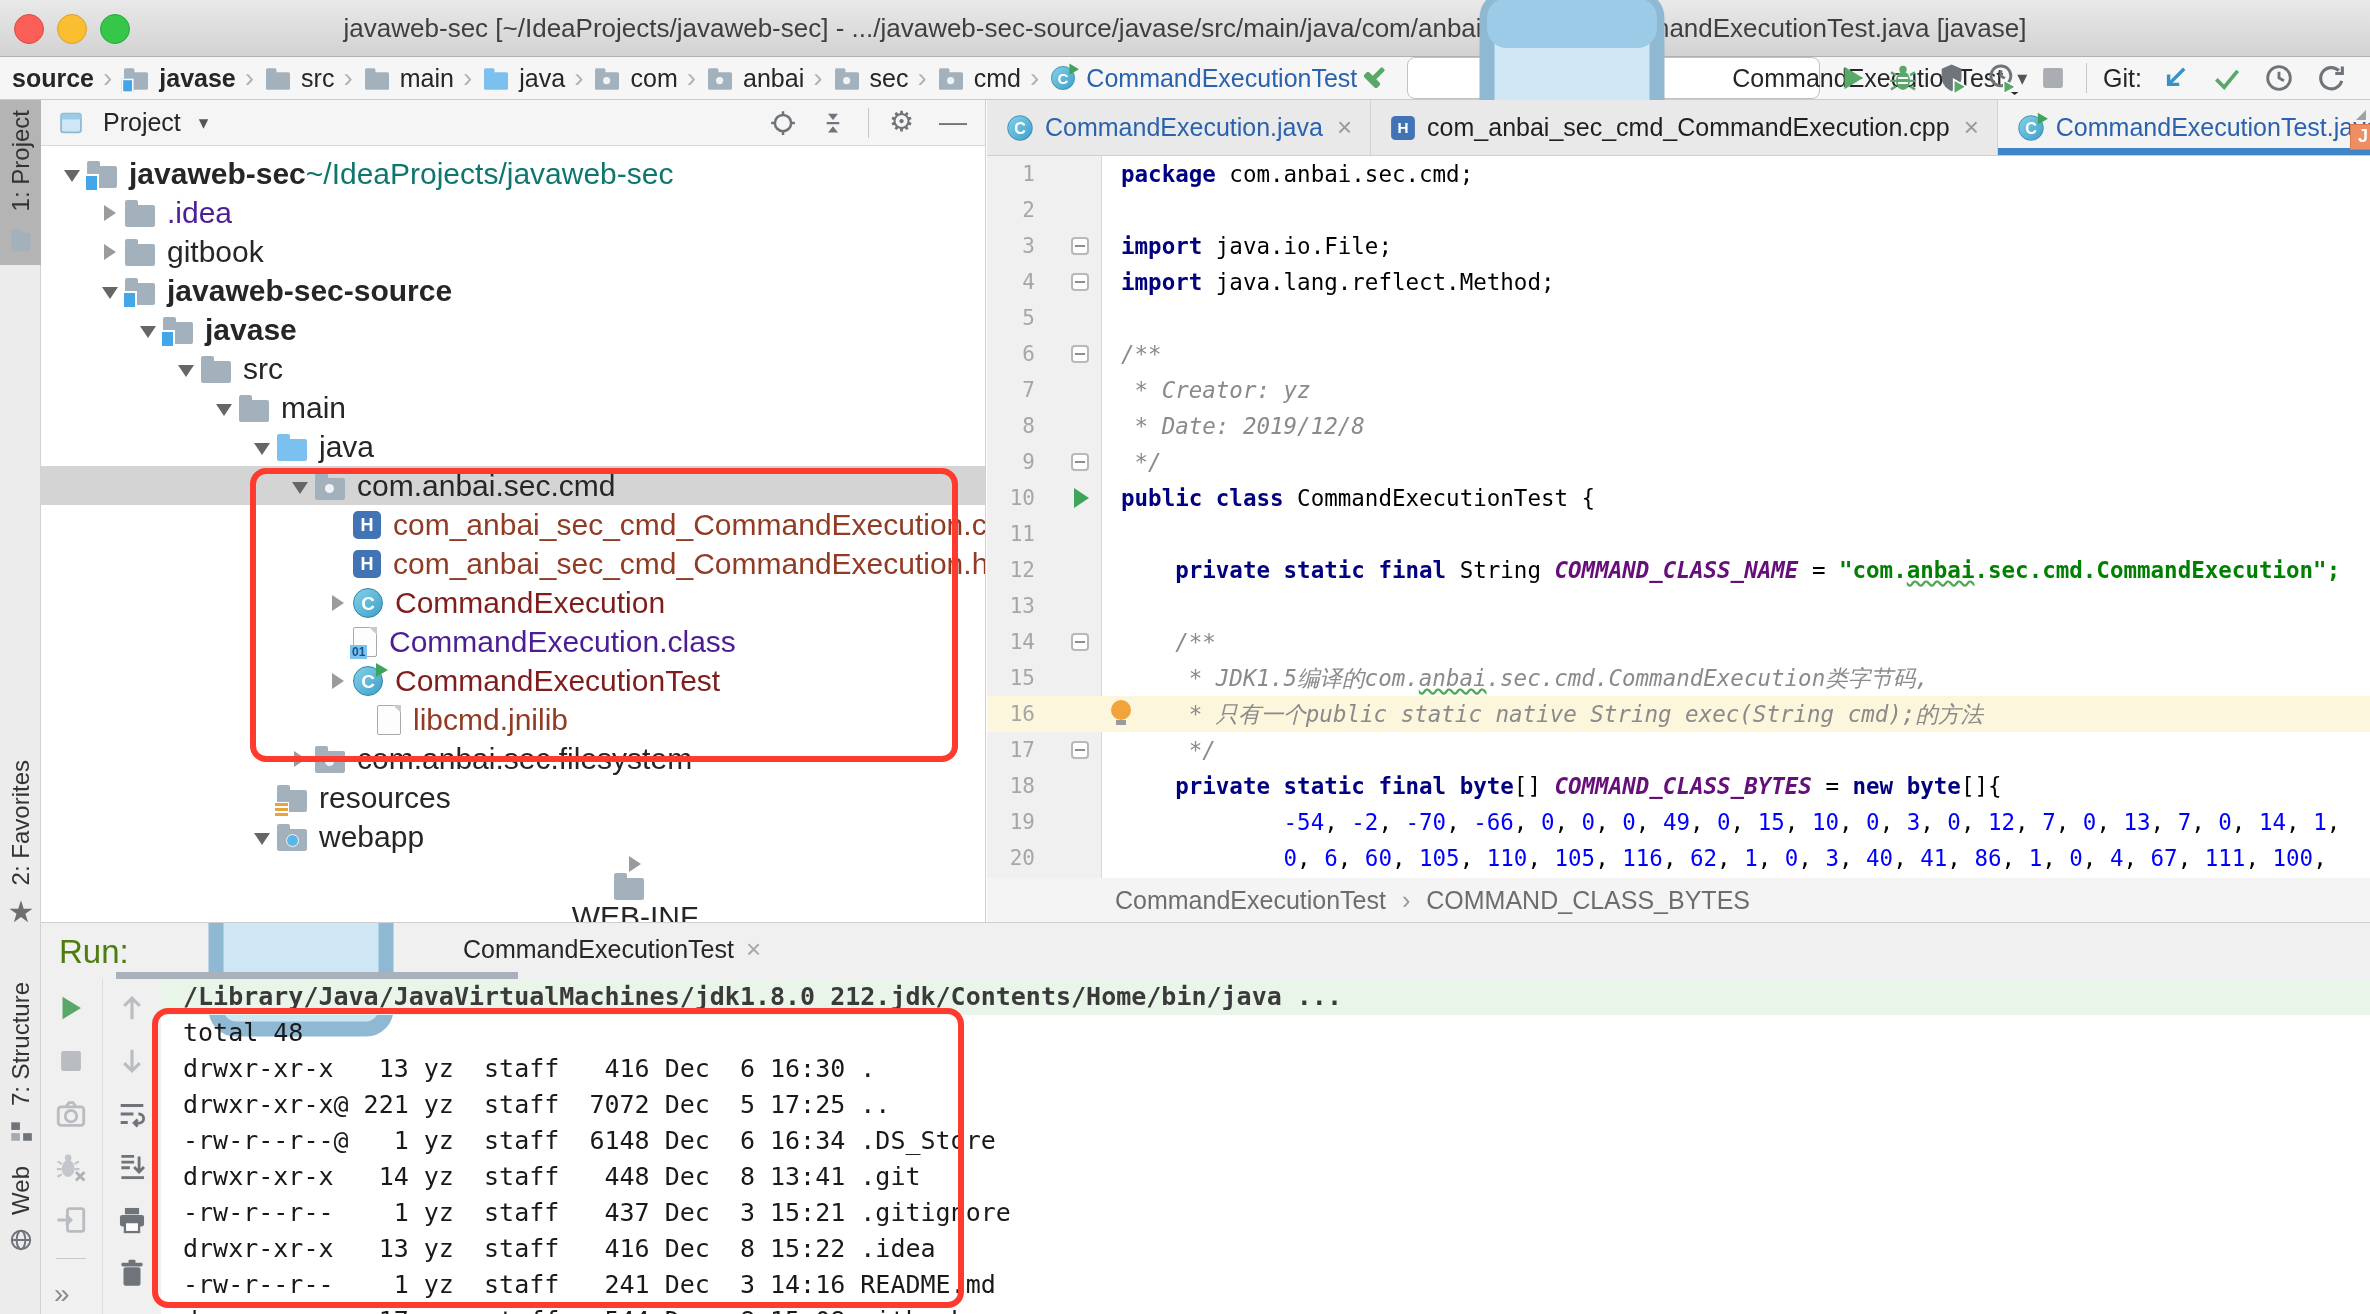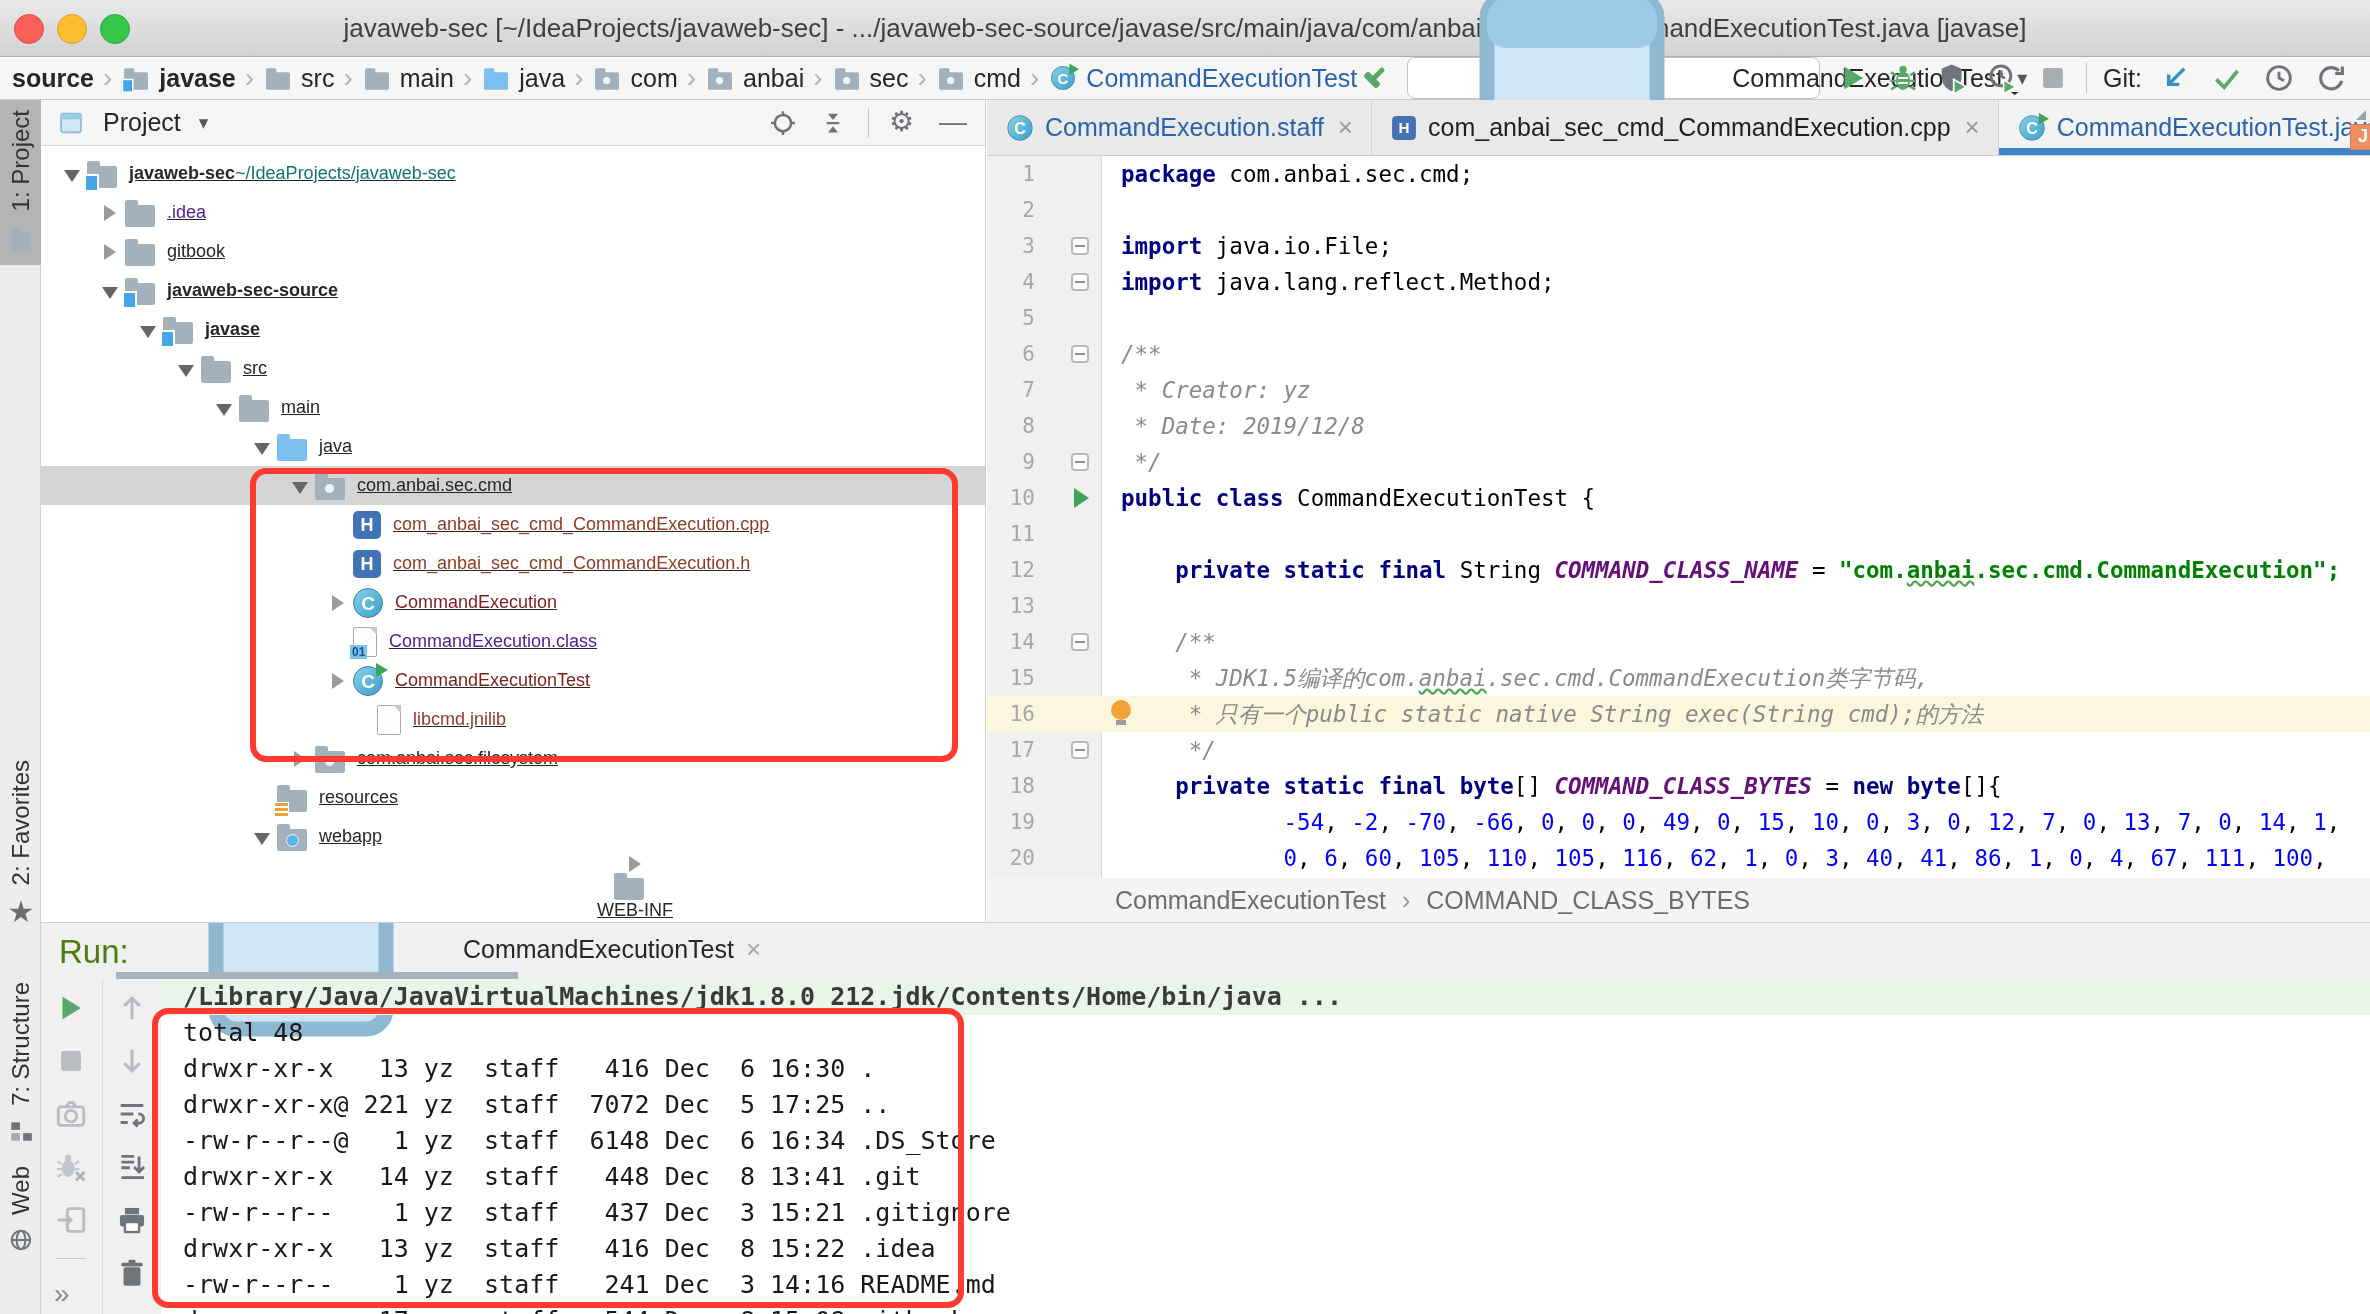--- a/index.html
+++ b/index.html
@@ -79,21 +79,21 @@
   .sb .ic{width:26px;height:26px;}
 
   
   .project{position:absolute;left:41px;top:100px;width:945px;bottom:392px;background:#fff;
     border-right:1px solid #cfcfcf;box-sizing:border-box;overflow:hidden;}
   .phdr{height:45px;background:#f5f5f5;border-bottom:1px solid #d8d8d8;display:flex;align-items:center;
     padding:0 16px;font-size:25px;color:#262626;gap:18px;}
   .phdr .caret{color:#555;font-size:19px;}
   .phdr-actions{margin-left:auto;display:flex;align-items:center;gap:20px;}
   .phdr-actions .ic{width:30px;height:30px;}
-  .tree{position:relative;padding-top:8px;font-size:18px;color:#262626;text-decoration:underline;}
+  .tree{position:relative;padding-top:8px;font-size:30px;color:#262626;}
   .trow{height:39px;display:flex;align-items:center;white-space:nowrap;}
   .trow.sel{background:#d4d4d4;}
   .trow .ic{margin-right:12px;}
   .trow .lbl.b{font-weight:bold;}
   .trow .lbl.c-olive{color:#4c1d95;}
   .trow .lbl.c-maroon{color:#923b24;}
   .trow .lbl.c-link{color:#7f1d1d;}
   .trow .suffix{color:#0f766e;margin-left:0;}
 
   
@@ -490,21 +490,21 @@
           <span class="ic icf"></span>
           <span class="lbl">WEB-INF</span>
         </div>
       </div>
   </div>
 
   <div class="editor">
     <div class="tabs" id="tabs">
         <div class="tab">
           <span class="ic icc"></span>
-          <span class="t-link">CommandExecution.staff</span>
+          <span class="t-link">CommandExecution.java</span>
           <span class="x">×</span>
         </div>
         <div class="tab">
           <span class="ic ich"></span>
           <span class="t-plain">com_anbai_sec_cmd_CommandExecution.cpp</span>
           <span class="x">×</span>
         </div>
         <div class="tab active">
           <span class="ic icc runovl"></span>
           <span class="t-link">CommandExecutionTest.java</span>

